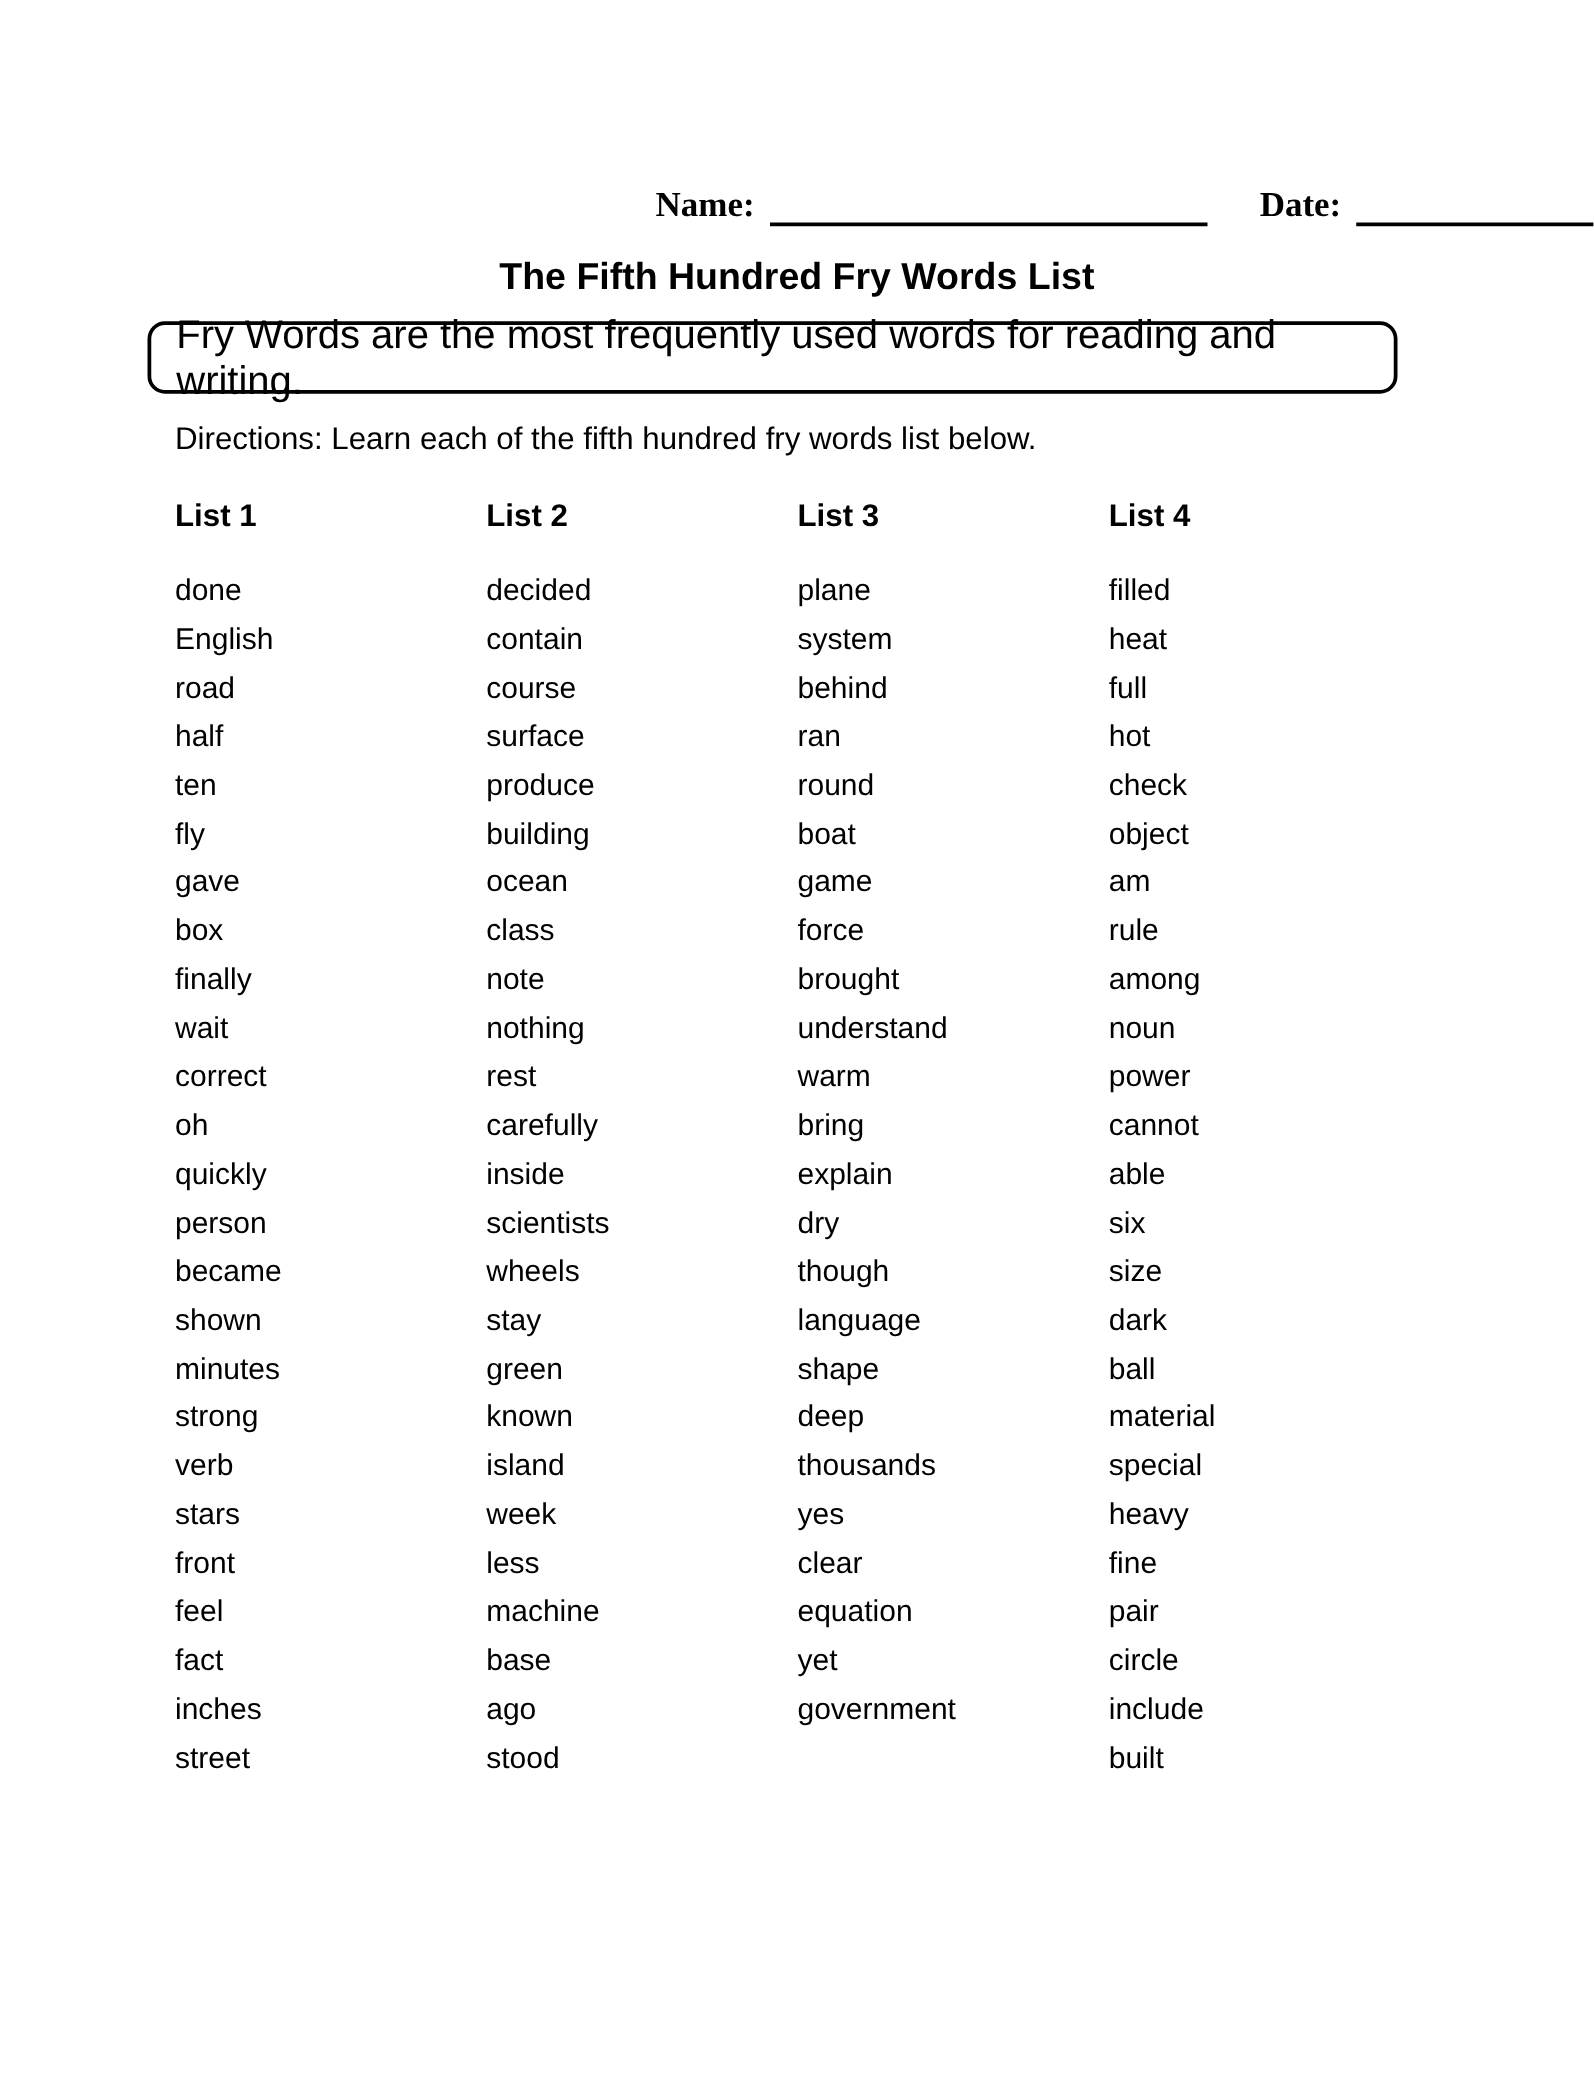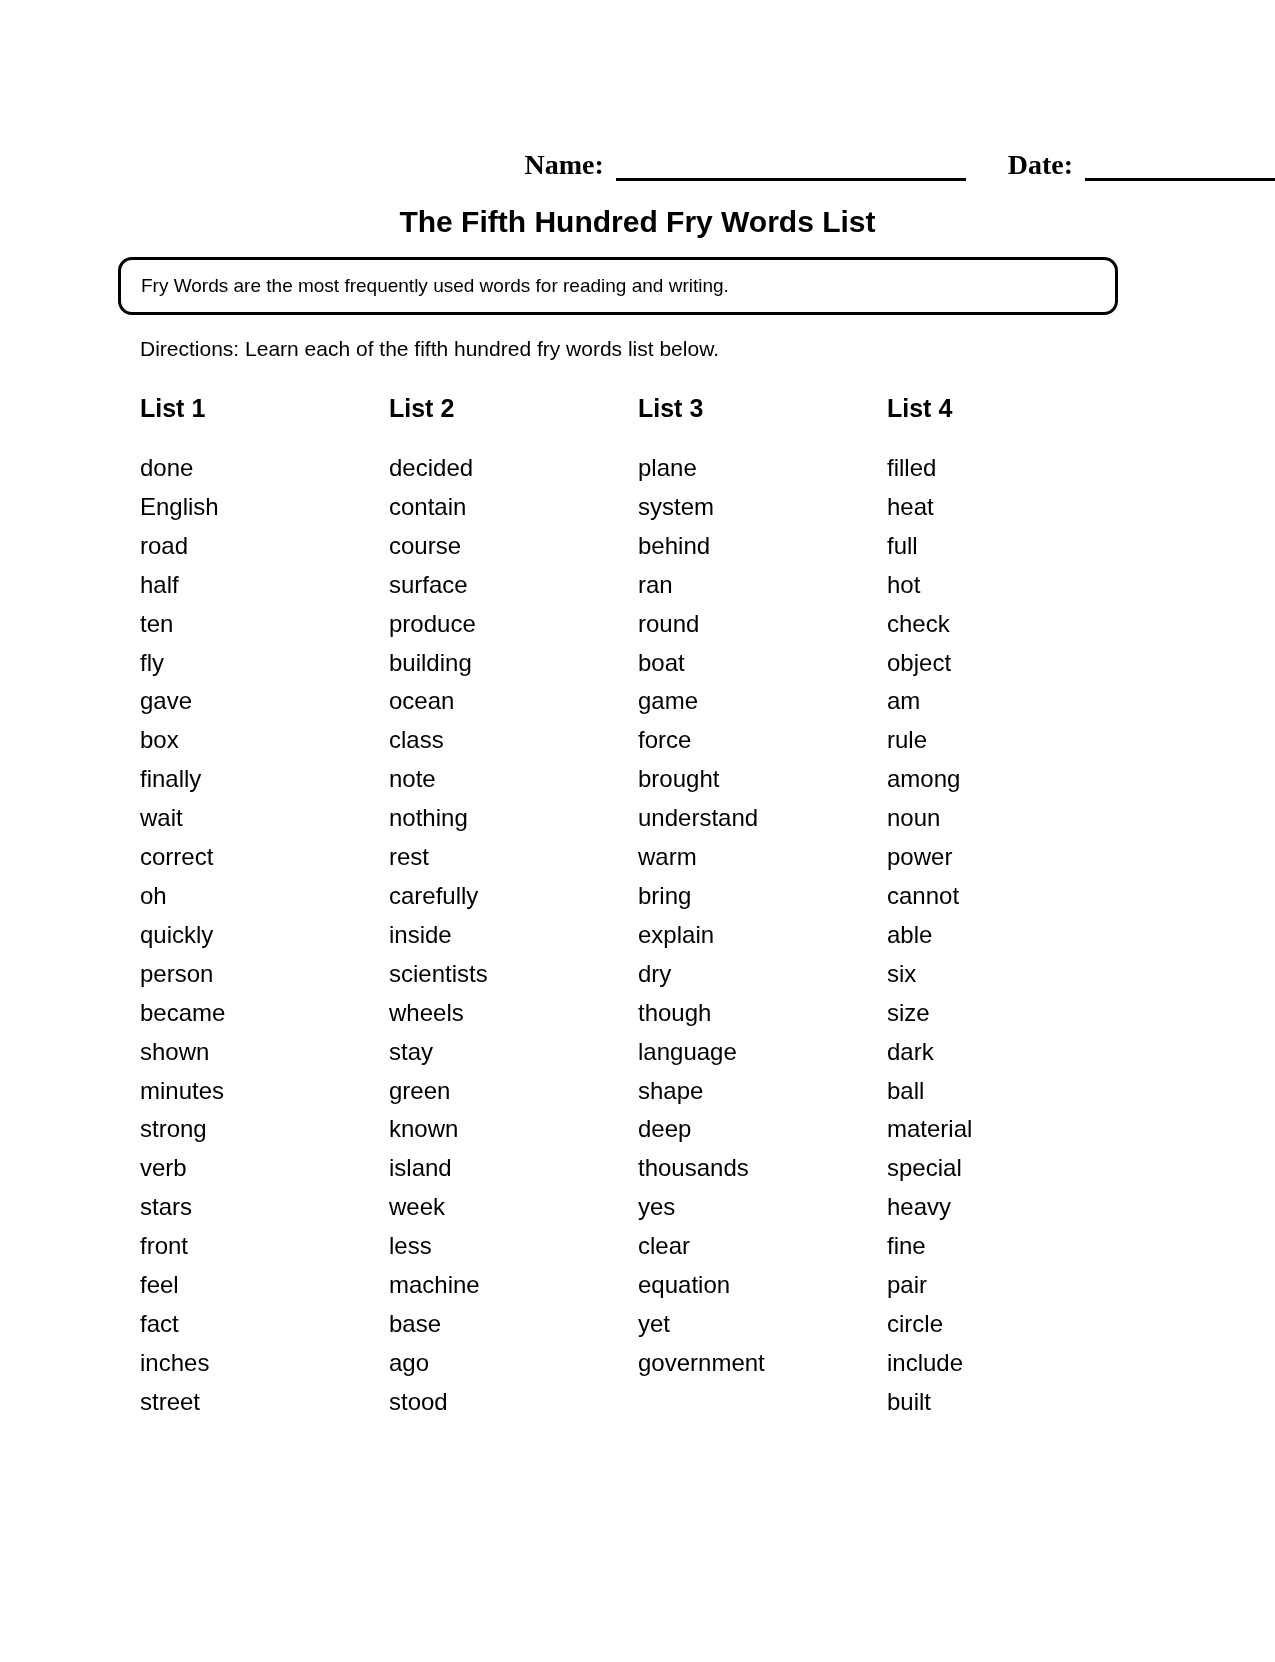--- a/index.html
+++ b/index.html
@@ -45,26 +45,26 @@
   
   .callout {
     margin: 18px auto 0 118px;
     width: 1000px;
     height: 58px;
     border: 3px solid #000000;
     border-radius: 14px;
     display: flex;
     align-items: center;
     padding-left: 20px;
-    font-size: 19px;
+    font-size: 32px;
   }
   
   .directions {
     margin: 22px 0 0 140px;
-    font-size: 21px;
+    font-size: 25px;
   }
   
   .columns {
     display: flex;
     margin: 28px 0 0 140px;
   }
   .column { width: 249px; }
   .column:last-child { width: auto; }
   .col-header {
     font-size: 25px;

